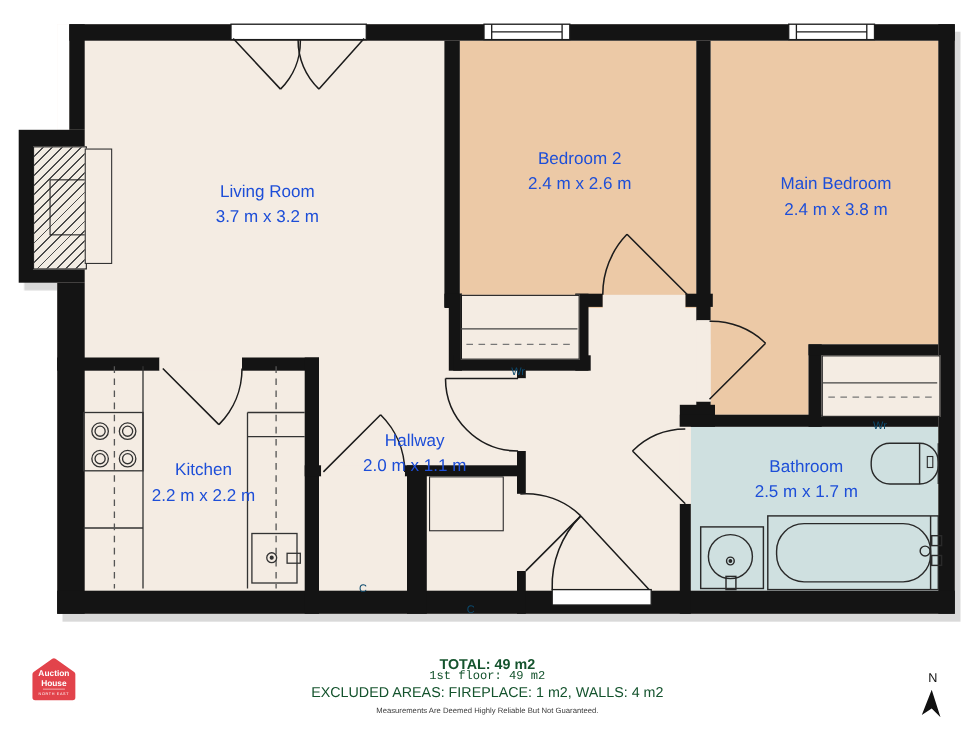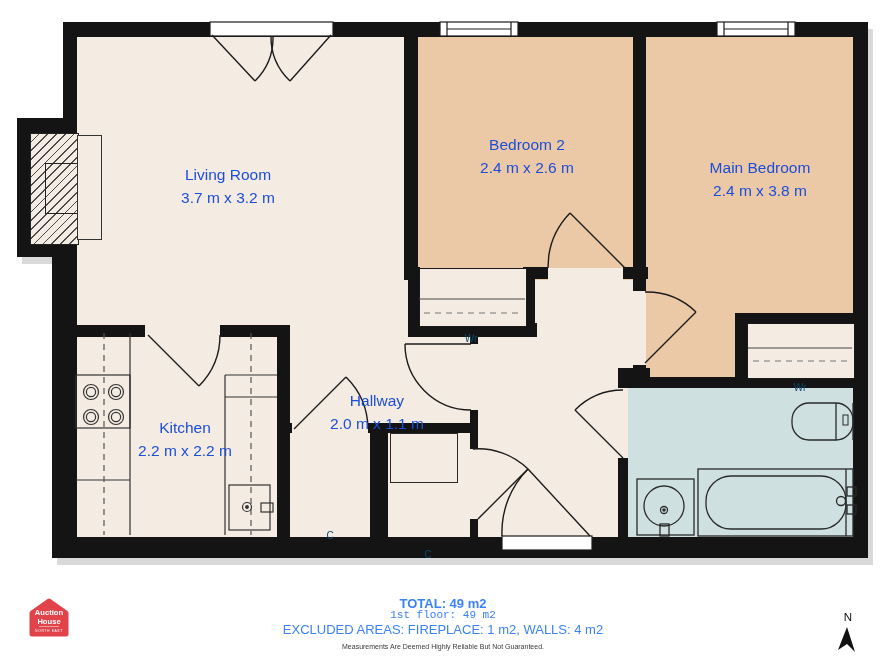--- a/index.html
+++ b/index.html
@@ -12,21 +12,21 @@
   .sill{position:absolute;background:#f4ece3;display:block;}
   .rlabel{position:absolute;transform:translateX(-50%);text-align:center;
           color:#1d4ed8;font-size:15.5px;line-height:23px;white-space:nowrap;}
   .clabel{position:absolute;transform:translateX(-50%);text-align:center;
           color:#0c4a6e;font-size:10px;line-height:20px;white-space:nowrap;margin-top:48px;}
   .wrbox{position:absolute;background:#f4ece3;border:1.5px solid #1a1a1a;}
   .hatch{position:absolute;border:1.5px solid #222;background-color:#f2ece3;
          background-image:repeating-linear-gradient(135deg,rgba(0,0,0,0) 0 5px,#4a4a4a 5px 6.2px);}
   .innerfire{position:absolute;border:1.5px solid #222;}
   svg.overlay{position:absolute;left:0;top:0;}
-  .footer-line{position:absolute;left:0;width:886px;text-align:center;color:#3b82f6;}
+  .footer-line{position:absolute;left:0;width:886px;text-align:center;color:#14532d;}
   .f-total{top:596px;font-size:13px;font-weight:bold;}
   .f-floor{top:609px;font-size:11px;font-family:Liberation Mono, monospace;}
   .f-excl{top:622px;font-size:13px;}
   .f-disc{top:643px;font-size:7px;color:#3a3a3a;}
   .compass-n{position:absolute;left:840px;top:611px;width:16px;text-align:center;
              font-size:11.5px;color:#111;}
 </style>
 </head>
 <body>
 
@@ -150,39 +150,43 @@
         <rect x="698" y="469" width="155" height="67"></rect>
         <rect x="706" y="476" width="140" height="53" rx="25"></rect>
         <path d="M846,469 V536"></path>
         <circle cx="841" cy="501" r="4.5"></circle>
         <rect x="847" y="487" width="9" height="9"></rect>
         <rect x="847" y="505" width="9" height="9"></rect>
       </g>
     </g>
   </svg>
 
-  <div class="rlabel" style="left:228px;top:163px;">
+  <div class="rlabel" style="left:243px;top:163px;">
     <div>Living Room</div>
     <div>3.7 m x 3.2 m</div>
   </div>
   <div class="rlabel" style="left:527px;top:133px;">
     <div>Bedroom 2</div>
     <div>2.4 m x 2.6 m</div>
   </div>
   <div class="rlabel" style="left:760px;top:156px;">
     <div>Main Bedroom</div>
     <div>2.4 m x 3.8 m</div>
   </div>
   <div class="rlabel" style="left:177px;top:416px;padding-left:16px;">
     <div>Kitchen</div>
     <div>2.2 m x 2.2 m</div>
   </div>
   <div class="rlabel" style="left:377px;top:353px;margin-top:36px;">
     <div>Hallway</div>
     <div>2.0 m x 1.1 m</div>
+  </div>
+  <div class="rlabel" style="left:733px;top:413px;">
+    <div>Bathroom</div>
+    <div>2.5 m x 1.7 m</div>
   </div>
 
   <div class="clabel" style="left:471px;top:281px;">Wr</div>
   <div class="clabel" style="left:800px;top:330px;">Wr</div>
   <div class="clabel" style="left:330px;top:478px;">C</div>
   <div class="clabel" style="left:428px;top:497px;">C</div>
 </div>
 
 <div class="footer-line f-total">TOTAL: 49 m2</div>
 <div class="footer-line f-floor">1st floor: 49 m2</div>

